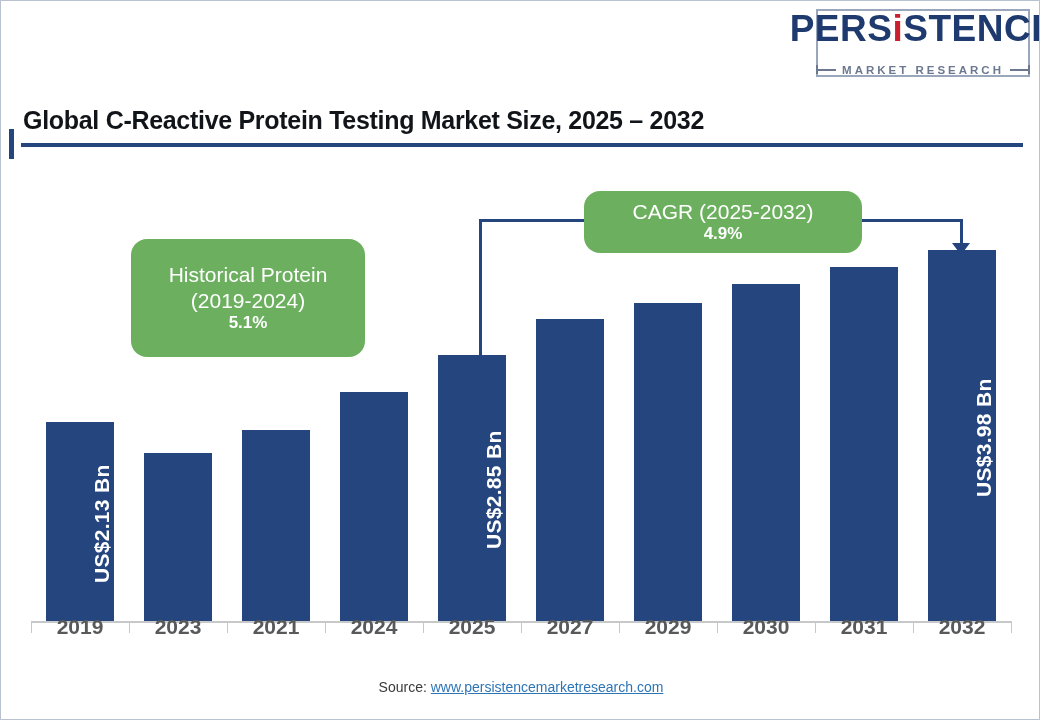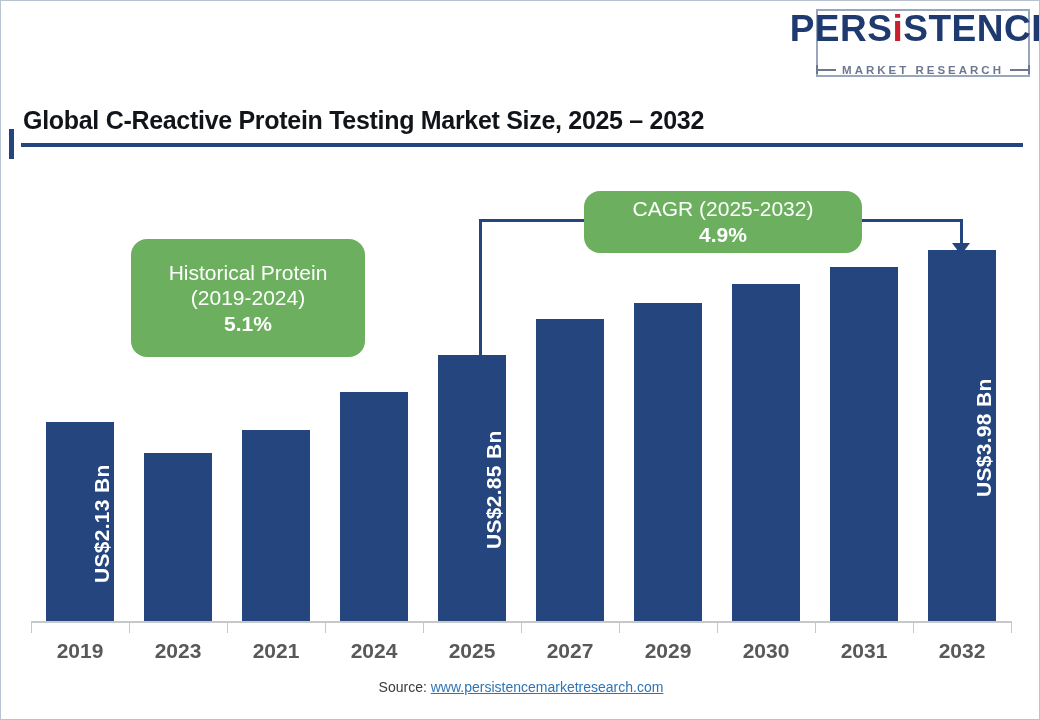--- a/index.html
+++ b/index.html
@@ -110,42 +110,42 @@
     width: 980px; height: 2px;
     background: #c6c8ca;
   }
   .axis-tick {
     position: absolute;
     top: 620px; width: 1px; height: 12px;
     background: #c6c8ca;
   }
   .x-label {
     position: absolute;
-    top: 638px;
+    top: 614px;
     width: 96px;
     text-align: center;
     font-size: 21px;
     font-weight: 700;
     color: #58595b;
   }
 
   
   .callout {
     position: absolute;
     background: #6cb05f;
     border-radius: 16px;
     color: #ffffff;
     display: flex;
     flex-direction: column;
     justify-content: center;
     text-align: center;
     line-height: 1.22;
   }
   .callout .ln { font-size: 21px; font-weight: 400; }
-  .callout .val { font-size: 21px; font-weight: 700; }
+  .callout .val { font-size: 17px; font-weight: 700; }
 
   #callout-historical { left: 130px; top: 238px; width: 234px; height: 118px; }
   #callout-cagr       { left: 583px; top: 190px; width: 278px; height: 62px; }
 
   
   .conn { position: absolute; background: #25457f; }
   #conn-h-left  { left: 478px; top: 218px; width: 108px; height: 3px; }
   #conn-v-left  { left: 478px; top: 218px; width: 3px; height: 158px; }
   #conn-h-right { left: 858px; top: 218px; width: 104px; height: 3px; }
   #conn-v-right { left: 959px; top: 218px; width: 3px; height: 26px; }

